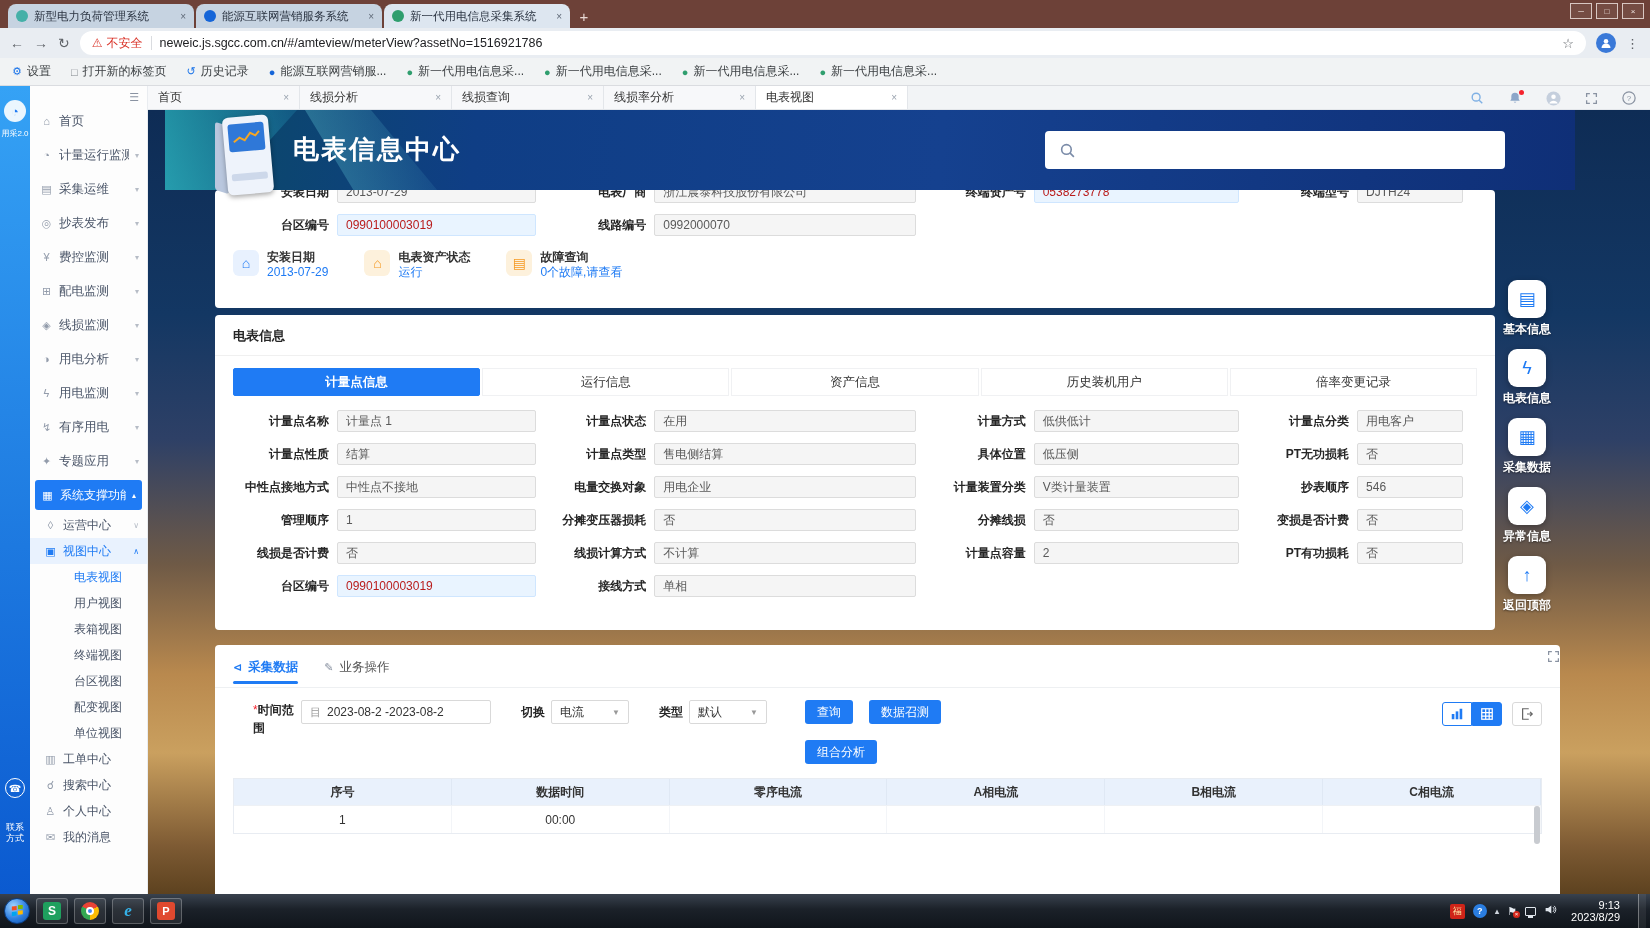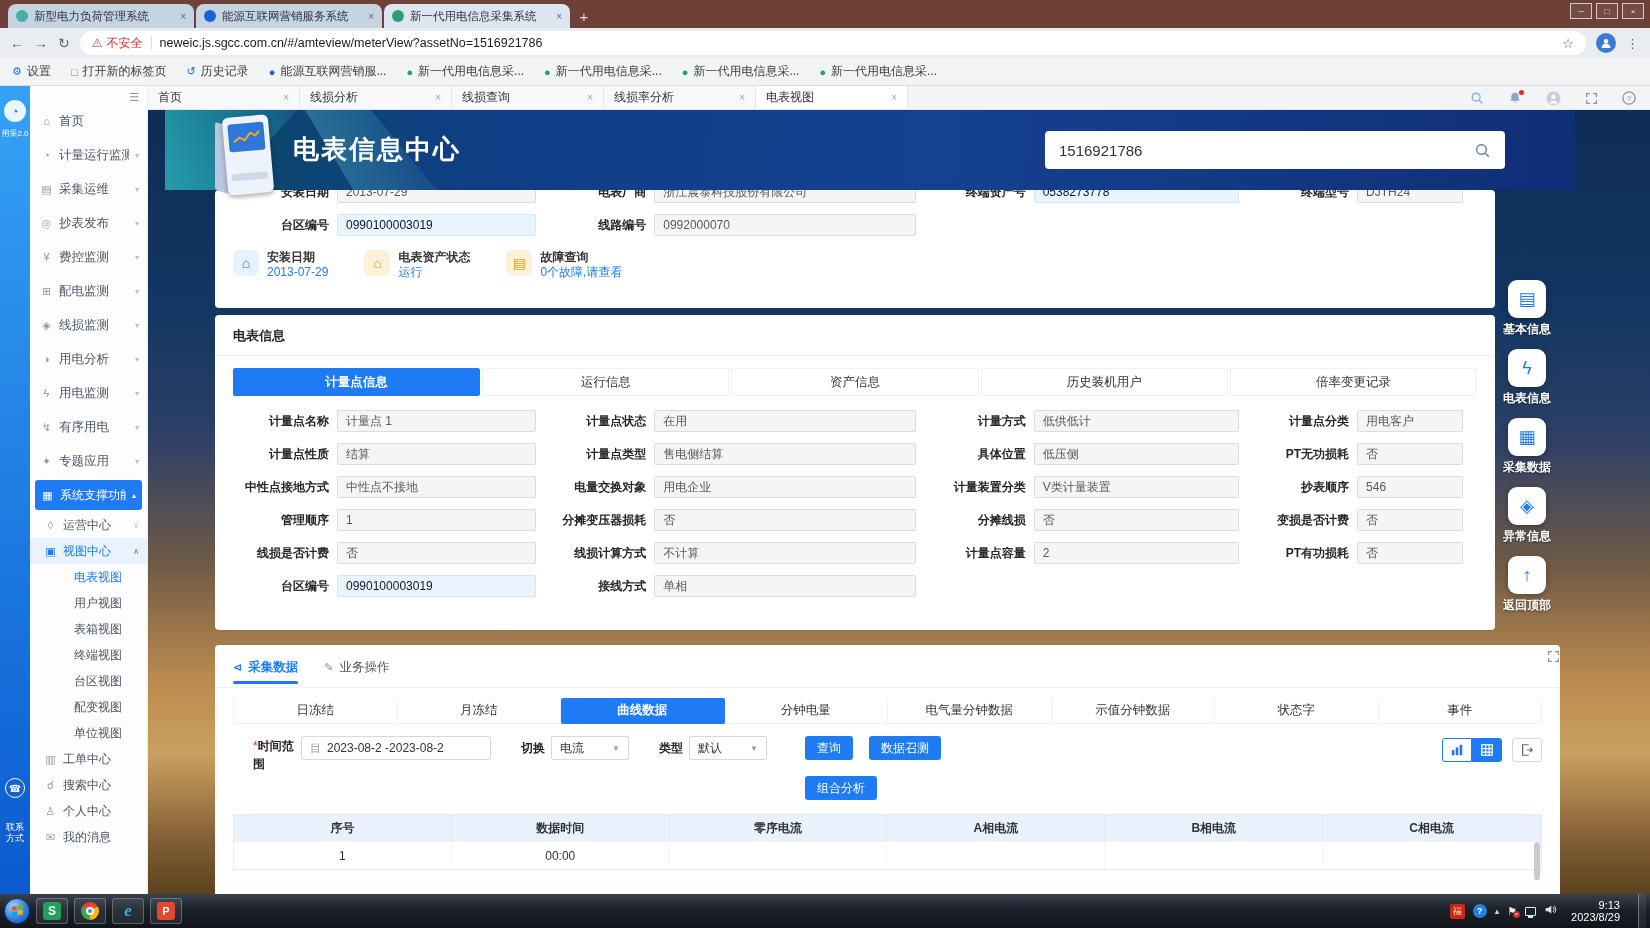--- a/index.html
+++ b/index.html
@@ -86,21 +86,21 @@
 
   .card{position:absolute;background:#fff;border-radius:4px;}
   .card1{left:67px;top:80px;width:1280px;height:118px;padding:0 18px;overflow:hidden;}
   .card2{left:67px;top:205px;width:1280px;height:315px;padding:12px 18px;}
   .card3{left:67px;top:535px;width:1345px;height:252px;padding:10px 18px;overflow:hidden;}
 
   .fgrid{display:grid;grid-template-columns:25.5% 30.5% 26% 18%;row-gap:11px;}
   .fld{display:flex;align-items:center;padding-right:14px;min-width:0;}
   .fld label{width:96px;text-align:right;font-weight:bold;color:#262626;font-size:12px;margin-right:8px;flex:none;white-space:nowrap;}
   .inp{flex:1;height:22px;line-height:20px;background:#f5f5f5;border:1px solid #dcdcdc;border-radius:2px;padding:0 8px;font-size:12px;color:#595959;white-space:nowrap;overflow:hidden;min-width:0;}
-  .fld.link .inp{background:#e9f4ff;border-color:#cfe6ff;color:#0f172a;}
+  .fld.link .inp{background:#e9f4ff;border-color:#cfe6ff;color:#b91c1c;}
   .row1{margin-top:-9px;}
   .row2{margin-top:11px;}
   .badges{margin-top:14px;display:flex;gap:36px;}
   .badge{display:flex;gap:8px;align-items:flex-start;}
   .bico{width:26px;height:26px;border-radius:6px;background:#e8f1fe;color:#1f7bf4;font-size:14px;display:flex;align-items:center;justify-content:center;flex:none;}
   .badge.orange .bico{background:#fdf1dc;color:#f59a23;}
   .blabel{font-size:12px;font-weight:bold;color:#333;line-height:14px;}
   .bvalue{font-size:12px;color:#1f7bf4;line-height:16px;}
 
   .c2-title{font-size:13px;font-weight:bold;color:#262626;}
@@ -497,21 +497,20 @@
               <div class="illu-screen">
                 <svg width="30" height="18" viewBox="0 0 30 18">
                     <polyline points="2,13 8,9 13,12 19,5 24,8 28,4" fill="none" stroke="#f5a623" stroke-width="2"></polyline>
                   </svg>
               </div>
               <div class="illu-bar"></div>
             </div>
           </div>
           <div class="b-title">电表信息中心</div>
           <div class="b-search">
-            <span class="b-search-v">1516921786</span>
             <svg width="17" height="17" viewBox="0 0 16 16">
                 <circle cx="7" cy="7" r="4.5" fill="none" stroke="#7a8ba8" stroke-width="1.5"></circle>
                 <line x1="10.5" y1="10.5" x2="14" y2="14" stroke="#7a8ba8" stroke-width="1.5"></line>
               </svg>
           </div>
         </div>
 
         <div class="card card1">
           <div class="fgrid row1">
 
@@ -727,54 +726,20 @@
                 <span class="tic">✎</span>
                 <span>业务操作</span>
               </div>
             </div>
           <span class="c3-expand">
             <svg width="13" height="13" viewBox="0 0 16 16" fill="none" stroke="#8a93a2" stroke-width="1.5">
                 <path d="M2 6V2h4M10 2h4v4M14 10v4h-4M6 14H2v-4"></path>
               </svg>
           </span>
           <div class="c3-div"></div>
-          <div class="subtabs">
-
-              <div class="stab">
-                <span>日冻结</span>
-              </div>
-
-              <div class="stab">
-                <span>月冻结</span>
-              </div>
-
-              <div class="stab on">
-                <span>曲线数据</span>
-              </div>
-
-              <div class="stab">
-                <span>分钟电量</span>
-              </div>
-
-              <div class="stab">
-                <span>电气量分钟数据</span>
-              </div>
-
-              <div class="stab">
-                <span>示值分钟数据</span>
-              </div>
-
-              <div class="stab">
-                <span>状态字</span>
-              </div>
-
-              <div class="stab">
-                <span>事件</span>
-              </div>
-            </div>
           <div class="filters">
             <div class="f-tl">
               <span class="req">*</span><span class="f-label">时间范围</span>
             </div>
             <div class="datebox">
               <span class="cal">目</span>
               <span>2023-08-2 -2023-08-2</span>
             </div>
             <div class="fsec">
               <span class="f-label">切换</span>

